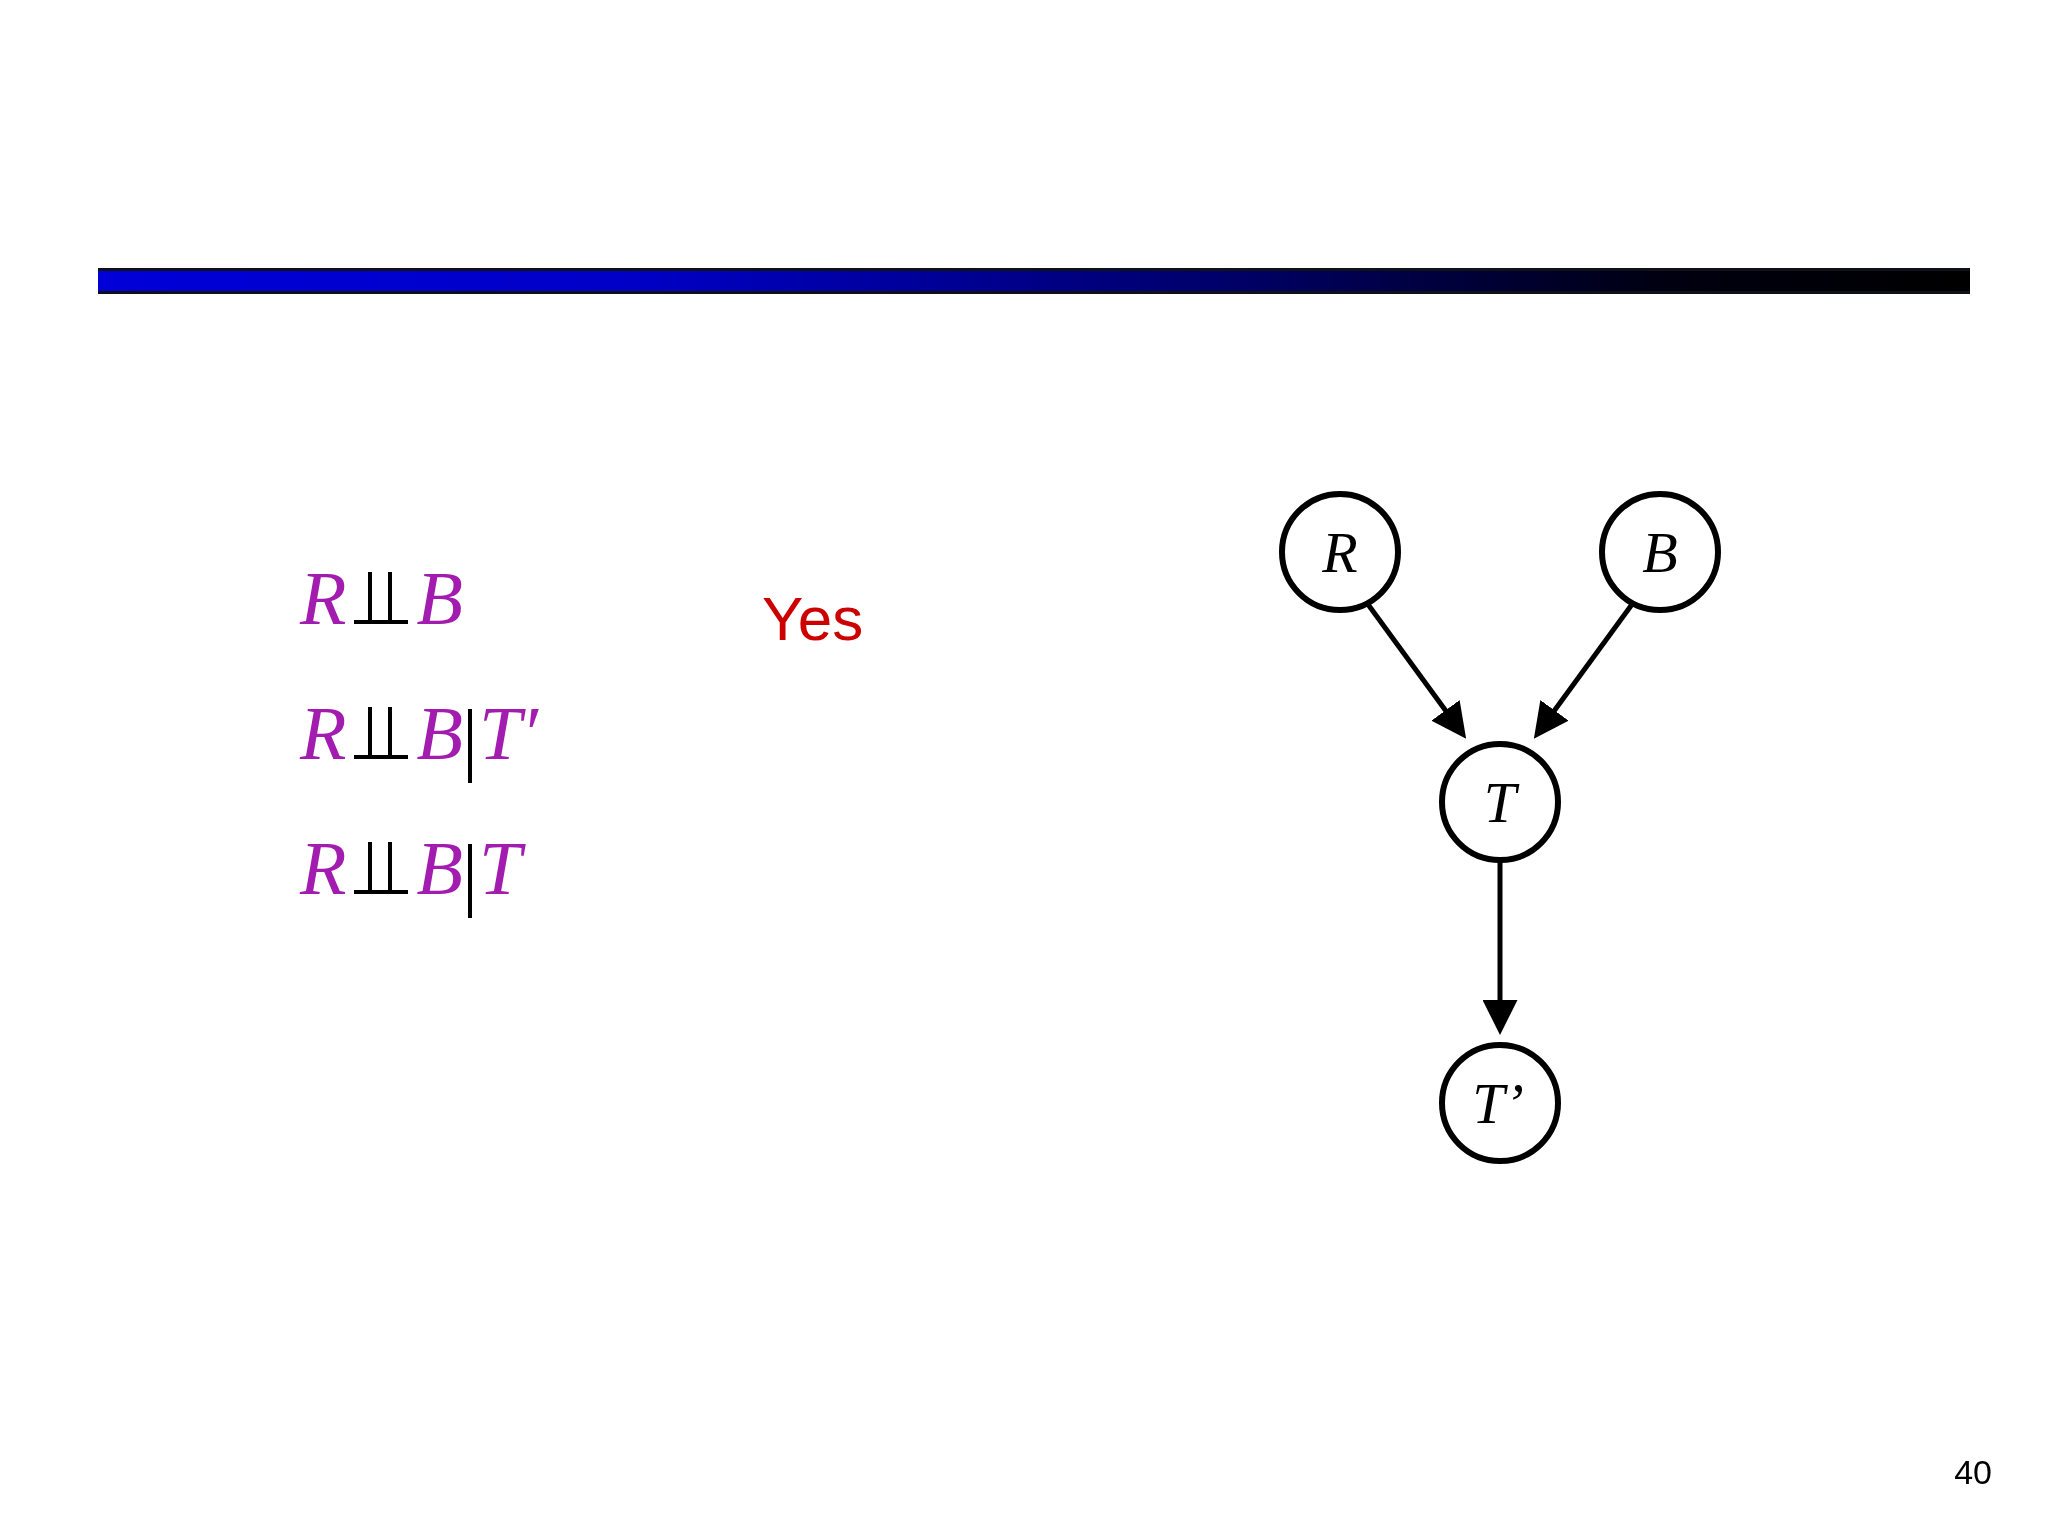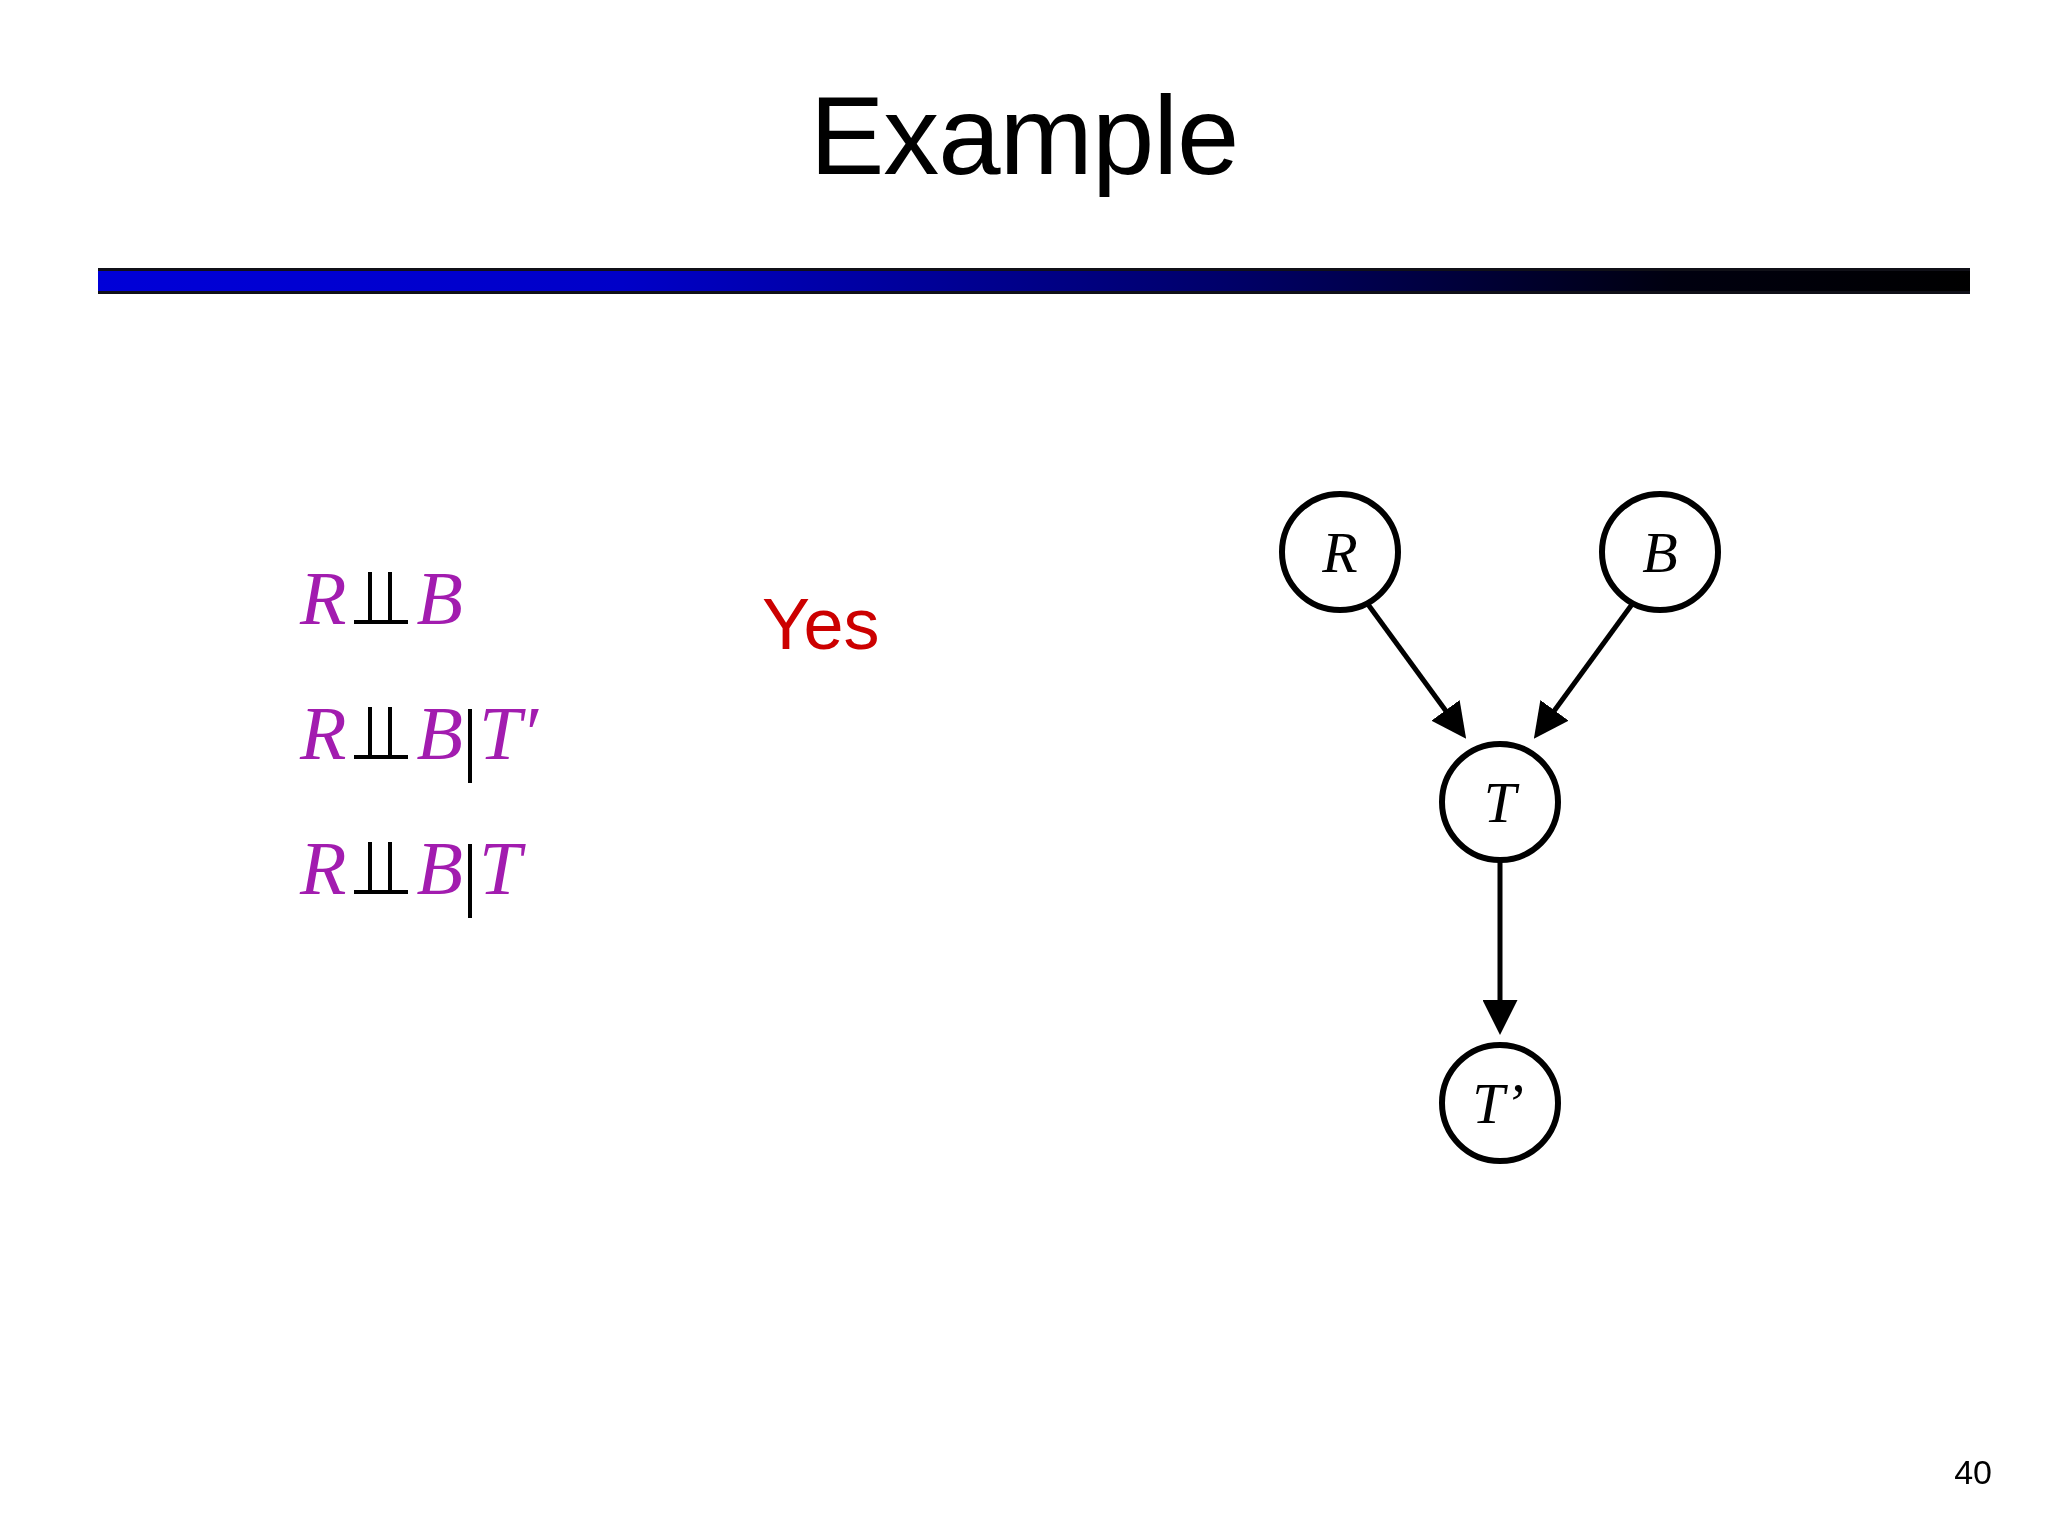--- a/index.html
+++ b/index.html
@@ -119,21 +119,21 @@
     font-size: 76px;
     letter-spacing: 0;
   }
 
   
   #answer-yes {
     position: absolute;
     left: 762px;
     top: 588px;
     font-family: "Liberation Sans", sans-serif;
-    font-size: 72px;
+    font-size: 62px;
     font-weight: 400;
     color: #cc0000;
     line-height: 1;
   }
 
   
   #graph {
     position: absolute;
     left: 1230px;
     top: 490px;
@@ -156,21 +156,20 @@
     font-family: "Liberation Sans", sans-serif;
     font-size: 34px;
     color: #000000;
   }
 </style>
 </head>
 <body>
 
 <div id="slide">
 
-  <div id="slide-title">Example</div>
 
   <div id="title-rule"></div>
 
   <div id="formula-block">
 
     <div class="formula-row">
       <div class="formula">
         <span class="var">R</span><span class="indep"><i></i></span><span class="var">B</span>
       </div>
     </div>

